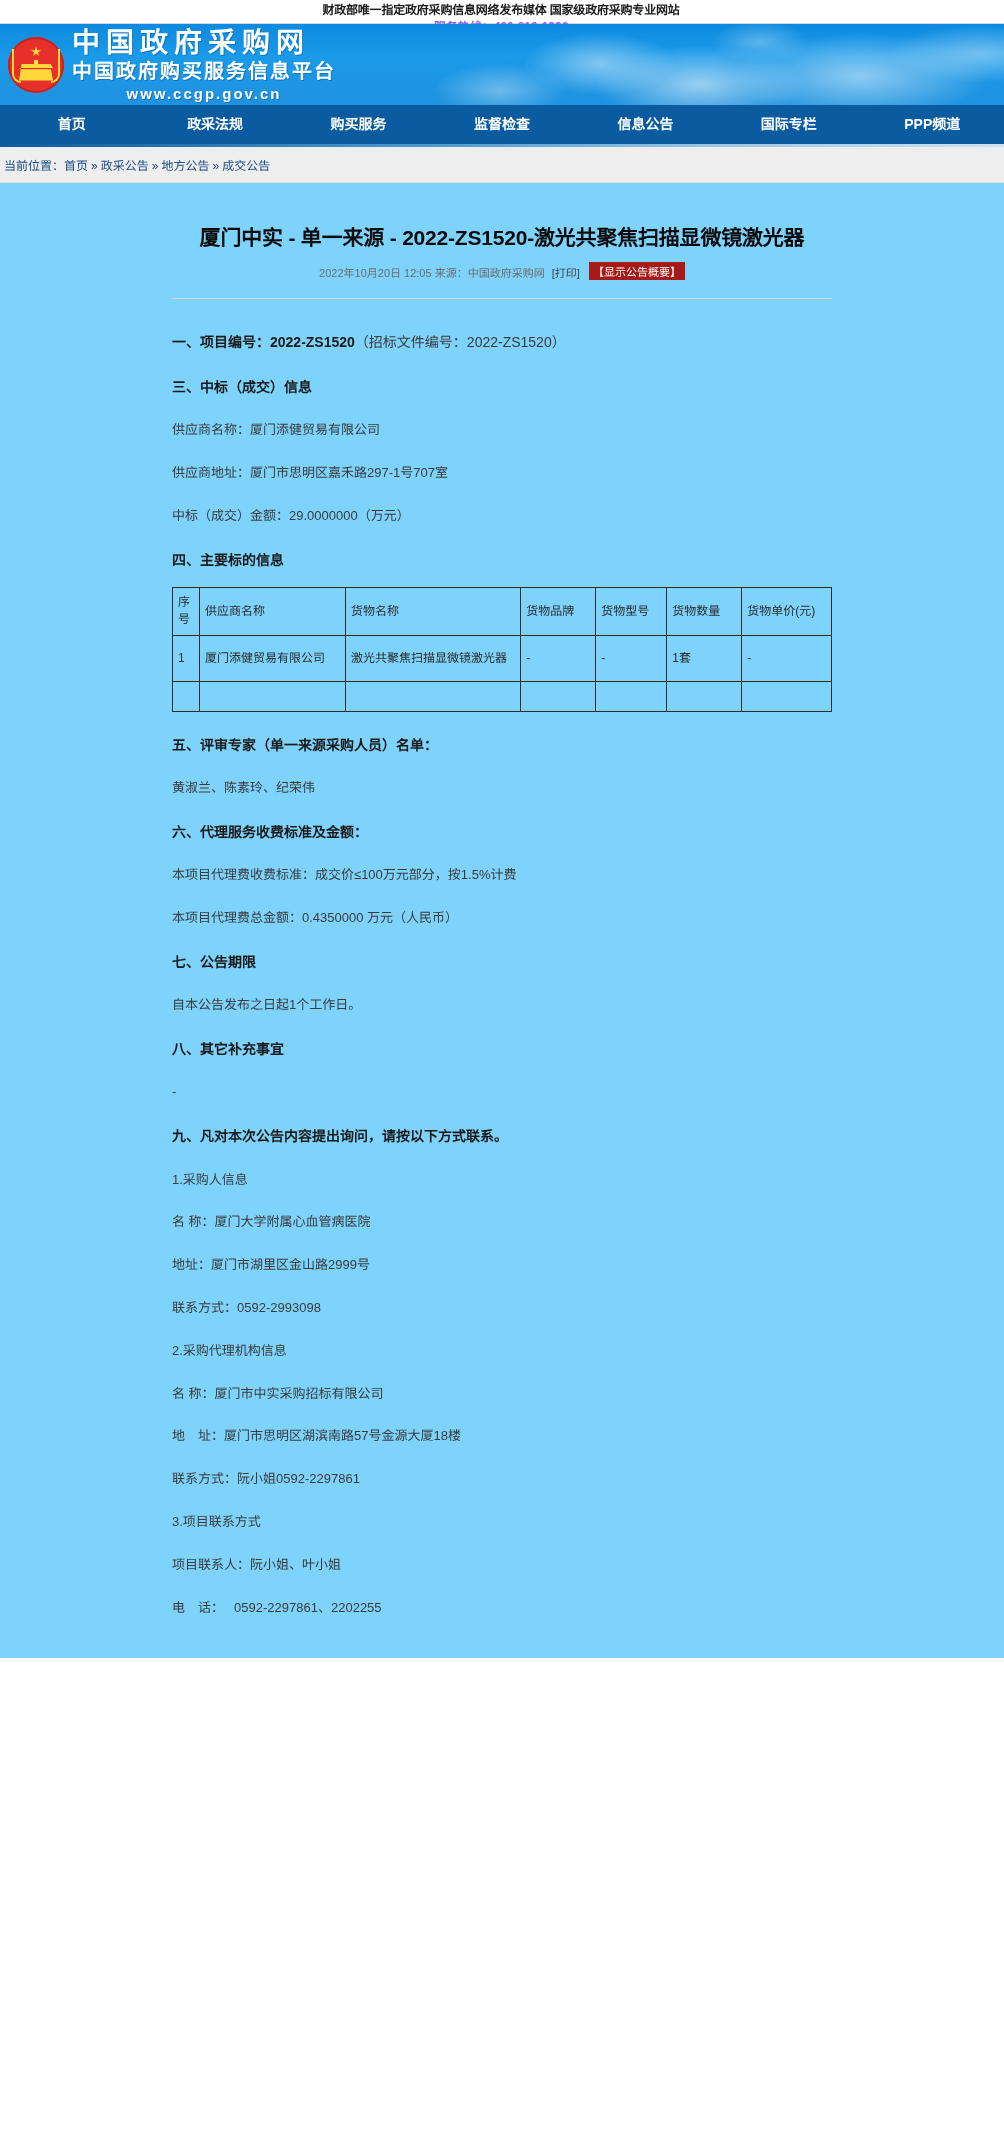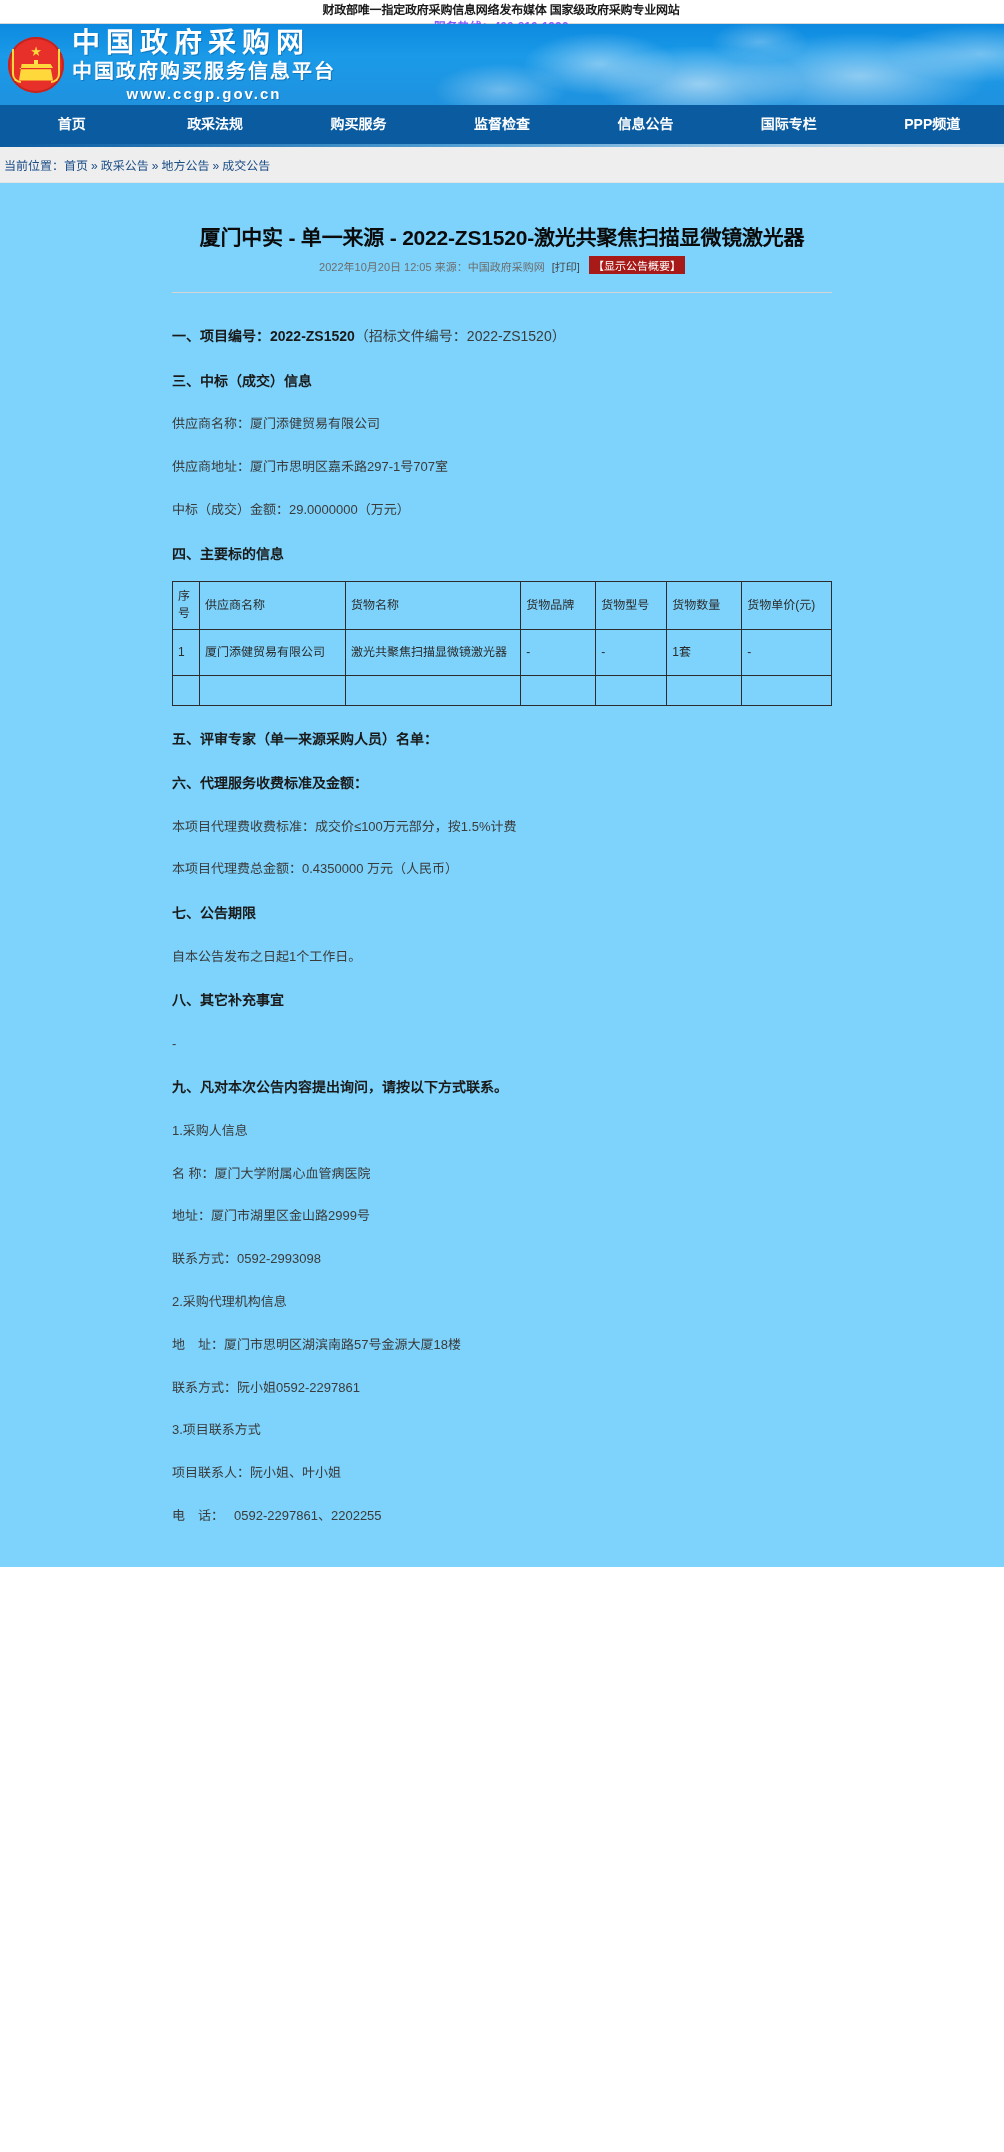--- a/index.html
+++ b/index.html
@@ -164,21 +164,21 @@
     color: #0b0b0b;
     text-align: center;
     margin: 0;
     line-height: 1.4;
     letter-spacing: -0.2px;
   }
   .meta {
     text-align: center;
     font-size: 11px;
     color: #6d6d6d;
-    margin-top: 4px;
+    margin-top: 10px;
   }
   .meta .print { color: #444; margin-left: 4px; }
   .meta .summary-btn {
     display: inline-block;
     background: #a71a17;
     color: #ffffff;
     font-size: 11px;
     padding: 1px 4px;
     margin-left: 6px;
     text-decoration: none;
@@ -358,39 +358,41 @@
             <td></td>
             <td></td>
             <td></td>
             <td></td>
             <td></td>
           </tr>
         </tbody>
       </table>
 
       <p class="sec-head">五、评审专家（单一来源采购人员）名单：</p>
+      <p class="para">黄淑兰、陈素玲、纪荣伟</p>
 
       <p class="sec-head">六、代理服务收费标准及金额：</p>
       <p class="para">本项目代理费收费标准：成交价≤100万元部分，按1.5%计费</p>
       <p class="para">本项目代理费总金额：0.4350000 万元（人民币）</p>
 
       <p class="sec-head">七、公告期限</p>
       <p class="para">自本公告发布之日起1个工作日。</p>
 
       <p class="sec-head">八、其它补充事宜</p>
       <p class="para">-</p>
 
       <p class="sec-head">九、凡对本次公告内容提出询问，请按以下方式联系。</p>
 
       <p class="para">1.采购人信息</p>
       <p class="para">名 称：厦门大学附属心血管病医院</p>
       <p class="para">地址：厦门市湖里区金山路2999号</p>
       <p class="para">联系方式：0592-2993098</p>
 
       <p class="para">2.采购代理机构信息</p>
+      <p class="para">名 称：厦门市中实采购招标有限公司</p>
       <p class="para">地　址：厦门市思明区湖滨南路57号金源大厦18楼</p>
       <p class="para">联系方式：阮小姐0592-2297861</p>
 
       <p class="para">3.项目联系方式</p>
       <p class="para">项目联系人：阮小姐、叶小姐</p>
       <p class="para">电　话：　 0592-2297861、2202255</p>
 
     </div>
   </div>
 </div>

